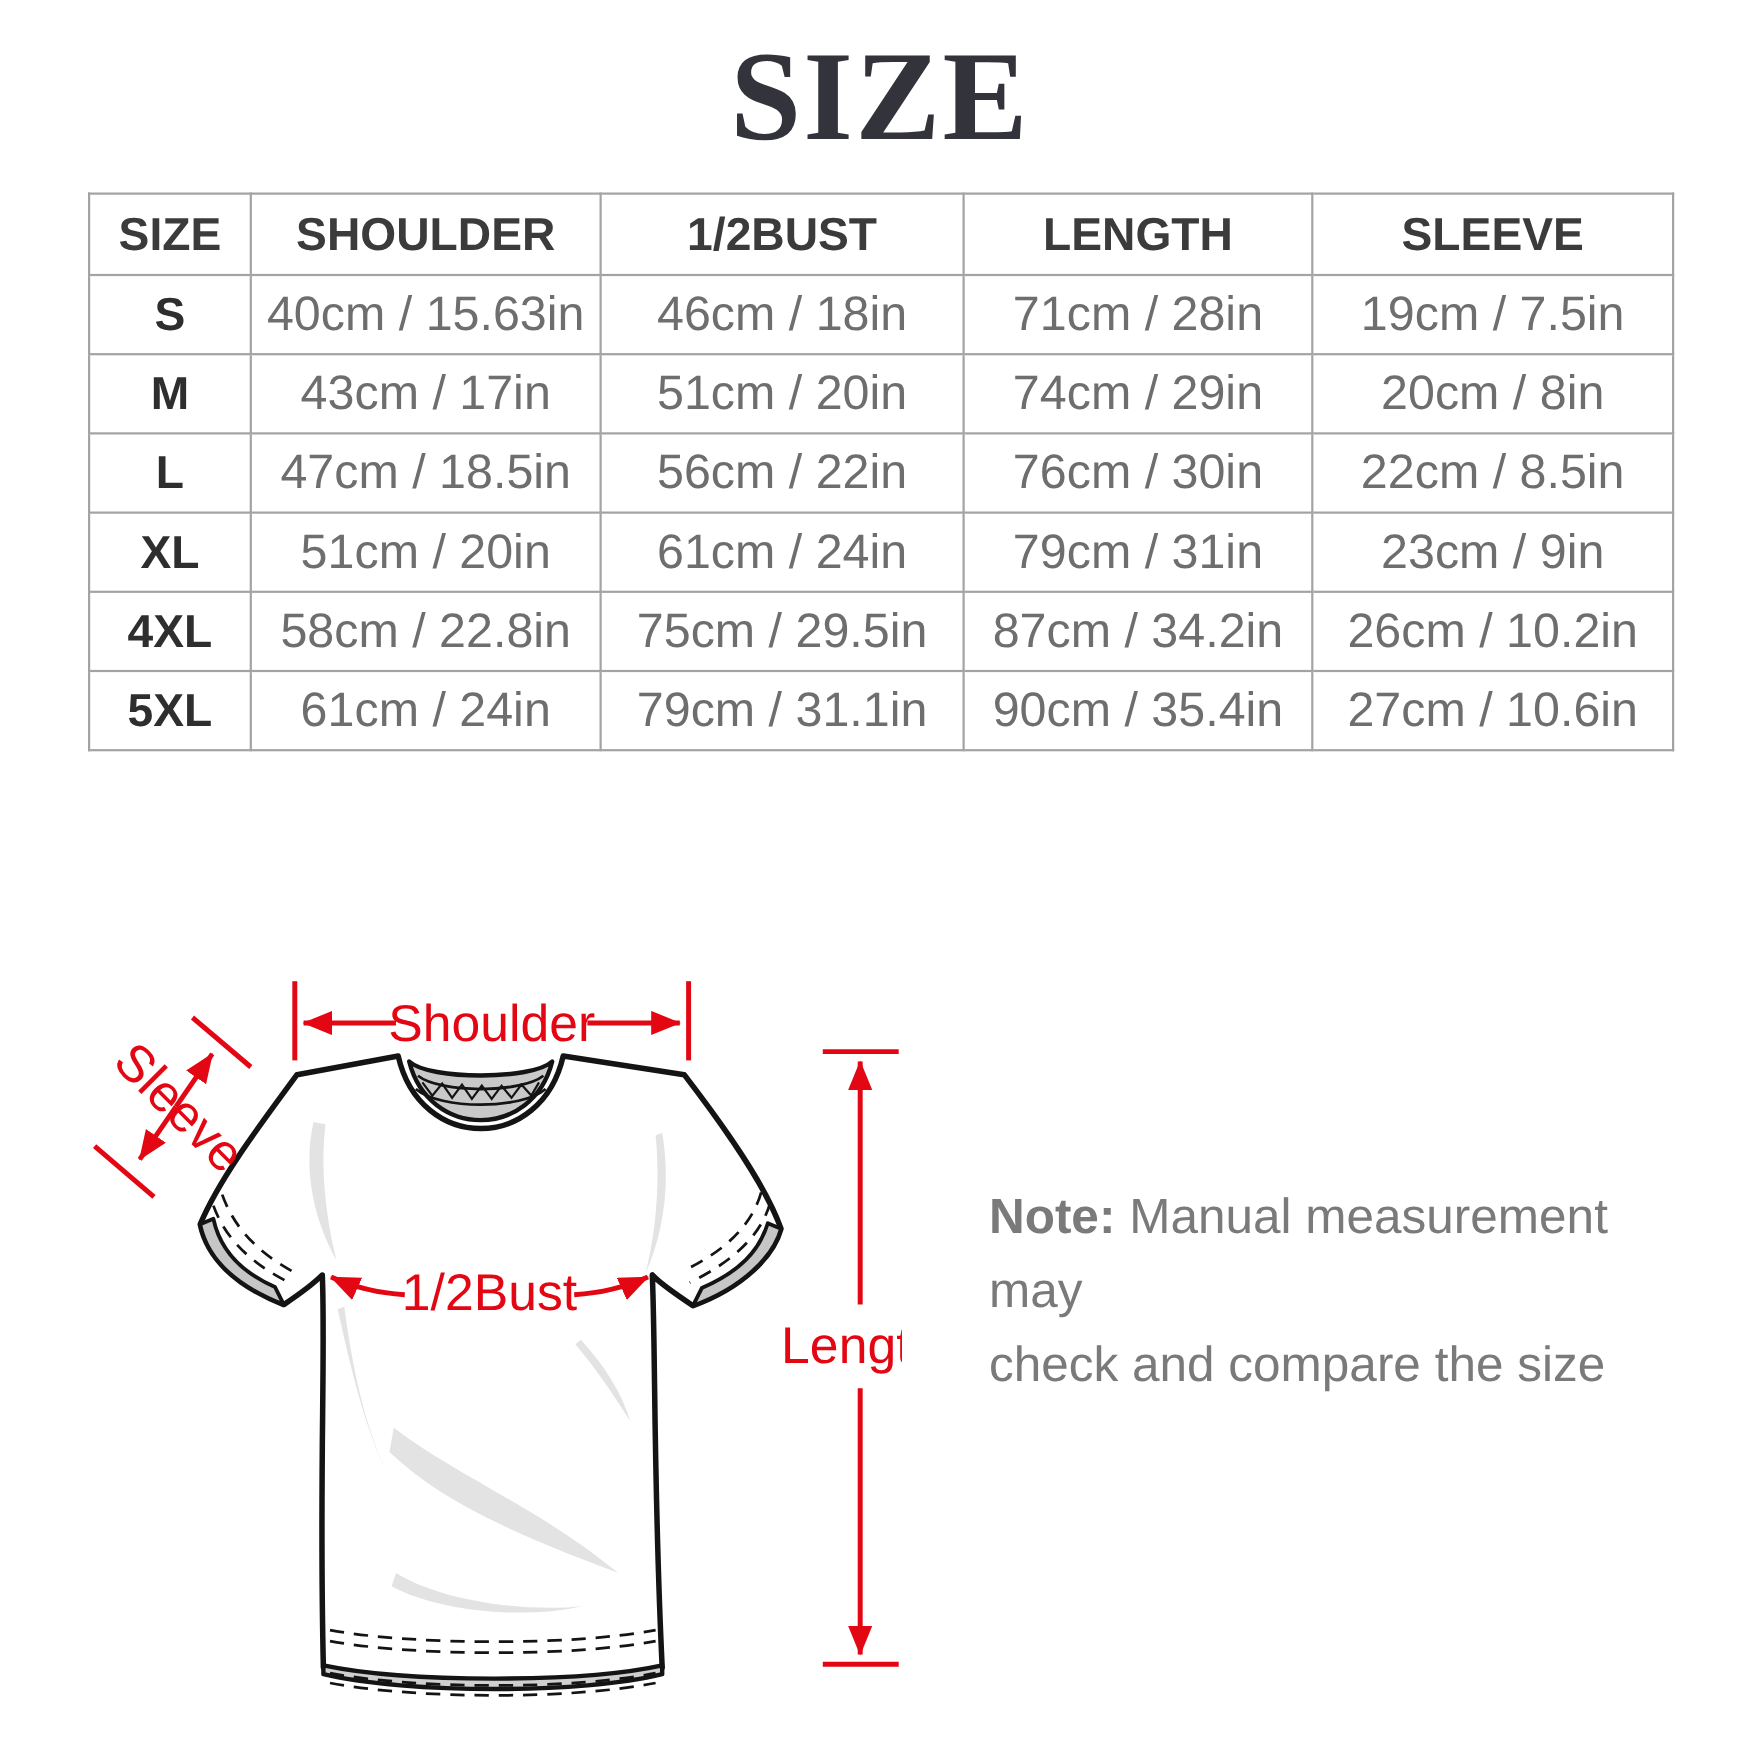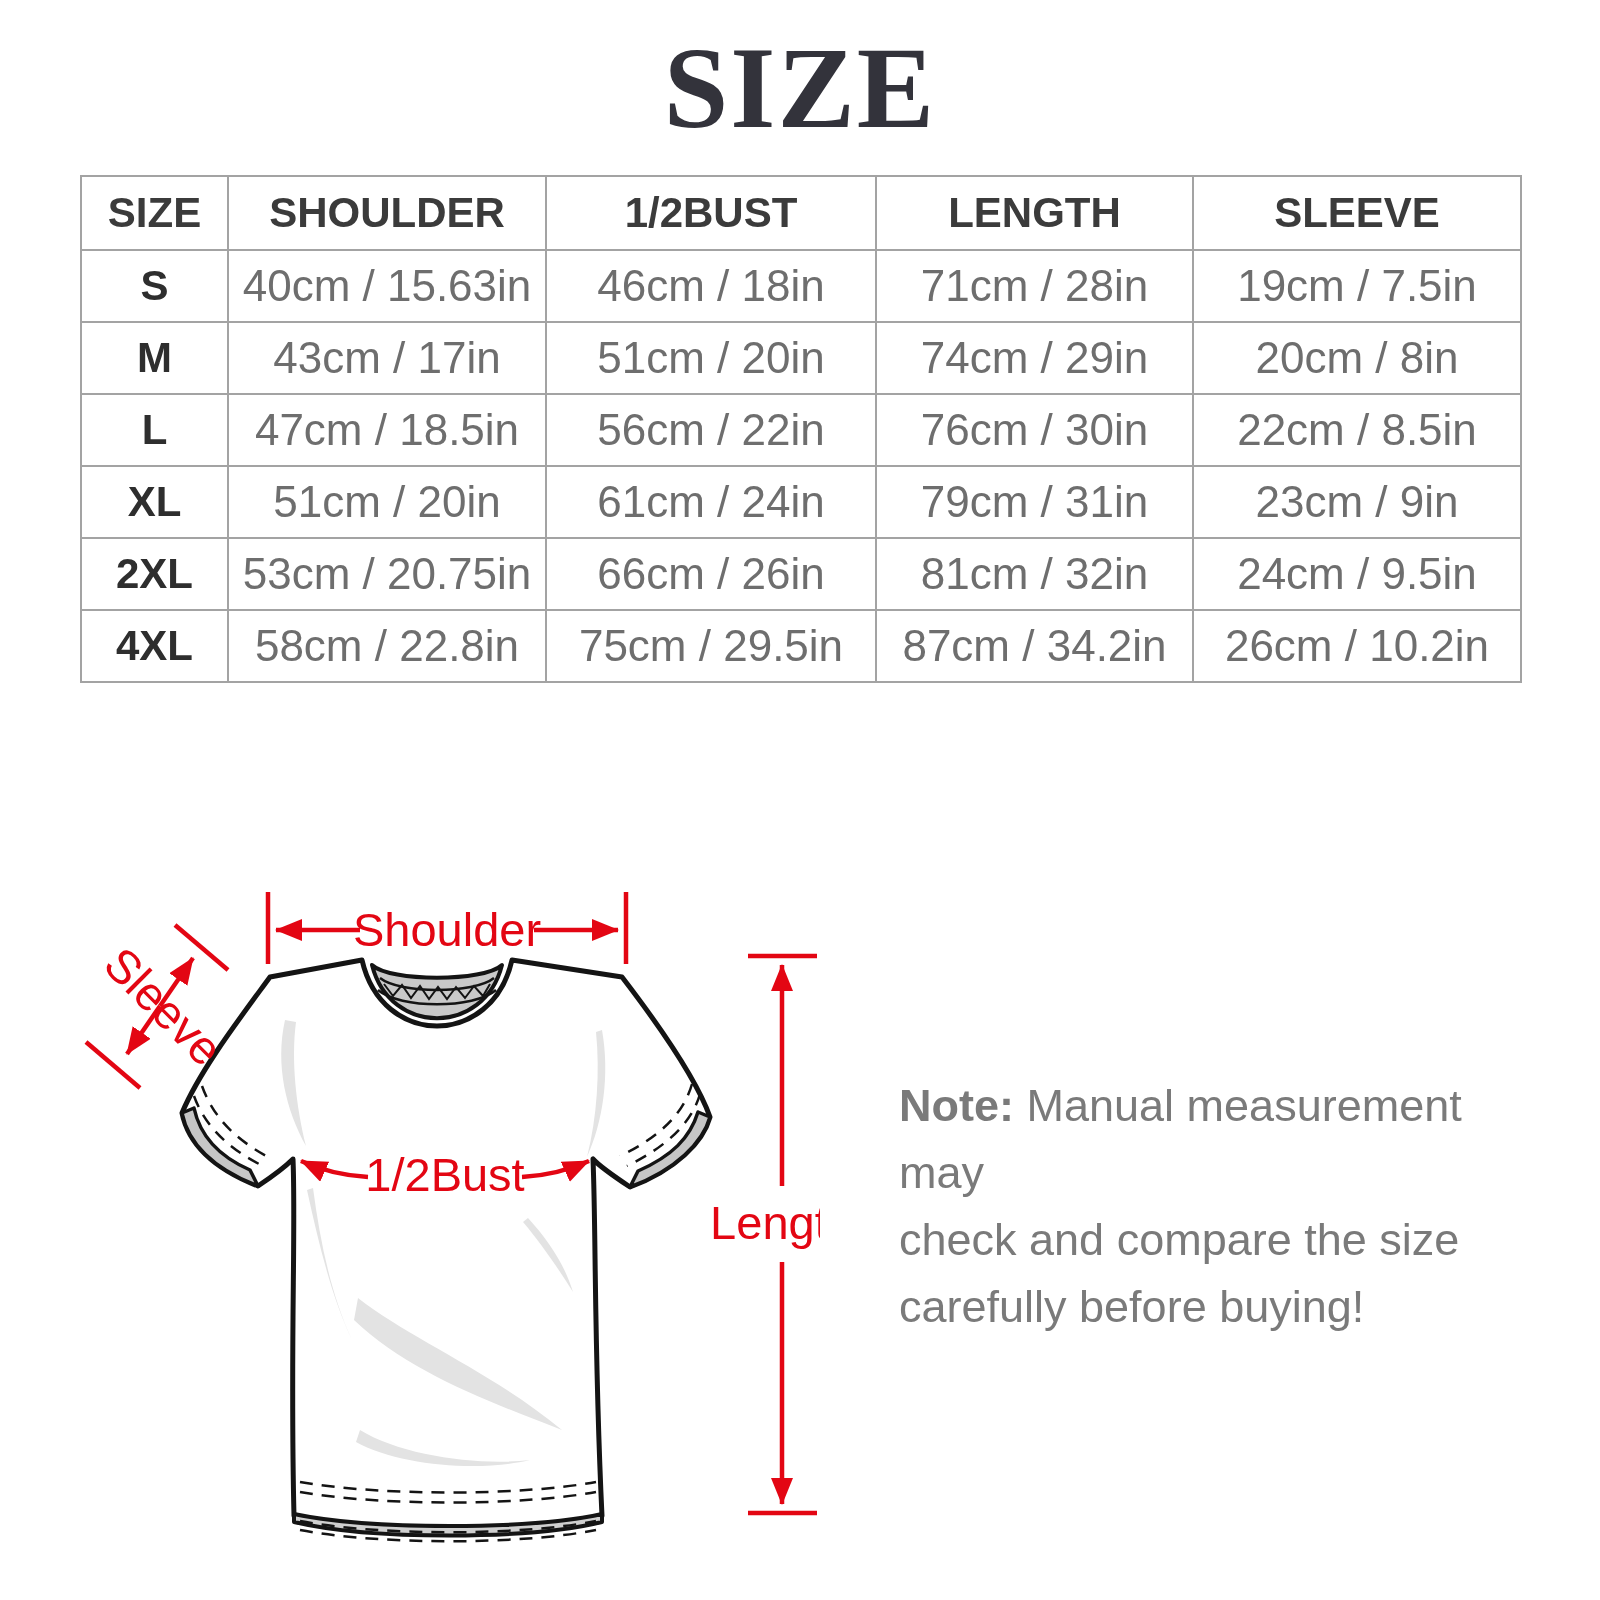--- a/index.html
+++ b/index.html
@@ -75,32 +75,32 @@
         <td>22cm / 8.5in</td>
       </tr>
       <tr>
         <td class="size-col">XL</td>
         <td>51cm / 20in</td>
         <td>61cm / 24in</td>
         <td>79cm / 31in</td>
         <td>23cm / 9in</td>
       </tr>
       <tr>
-        <td class="size-col">2XL</td>
-        <td>53cm / 20.75in</td>
-        <td>66cm / 26in</td>
-        <td>81cm / 32in</td>
-        <td>24cm / 9.5in</td>
-      </tr>
-      <tr>
         <td class="size-col">4XL</td>
         <td>58cm / 22.8in</td>
         <td>75cm / 29.5in</td>
         <td>87cm / 34.2in</td>
         <td>26cm / 10.2in</td>
+      </tr>
+      <tr>
+        <td class="size-col">5XL</td>
+        <td>61cm / 24in</td>
+        <td>79cm / 31.1in</td>
+        <td>90cm / 35.4in</td>
+        <td>27cm / 10.6in</td>
       </tr>
     </tbody>
 </table>
 
 <svg class="diagram-svg" width="760" height="700" viewBox="0 0 760 700">
   <defs>
     <marker id="arrowR" markerUnits="userSpaceOnUse" markerWidth="30" markerHeight="24" refX="26" refY="11" orient="auto">
       <path d="M0,0 L27,11 L0,22 Z" fill="#e30613"></path>
     </marker>
   </defs>
@@ -190,14 +190,13 @@
     <text x="387" y="76" text-anchor="middle">Shoulder</text>
     <text transform="translate(92,148) rotate(45)" text-anchor="middle">Sleeve</text>
     <text x="385" y="321" text-anchor="middle">1/2Bust</text>
     <text x="722" y="369" text-anchor="middle">Length</text>
   </g>
 </svg>
 
 <div class="note-block" id="note-text">
     <div><span class="note-prefix">Note: </span>Manual measurement may</div>
     <div>check and compare the size</div>
-    <div>carefully before buying!</div>
   </div>
 
 </body></html>

